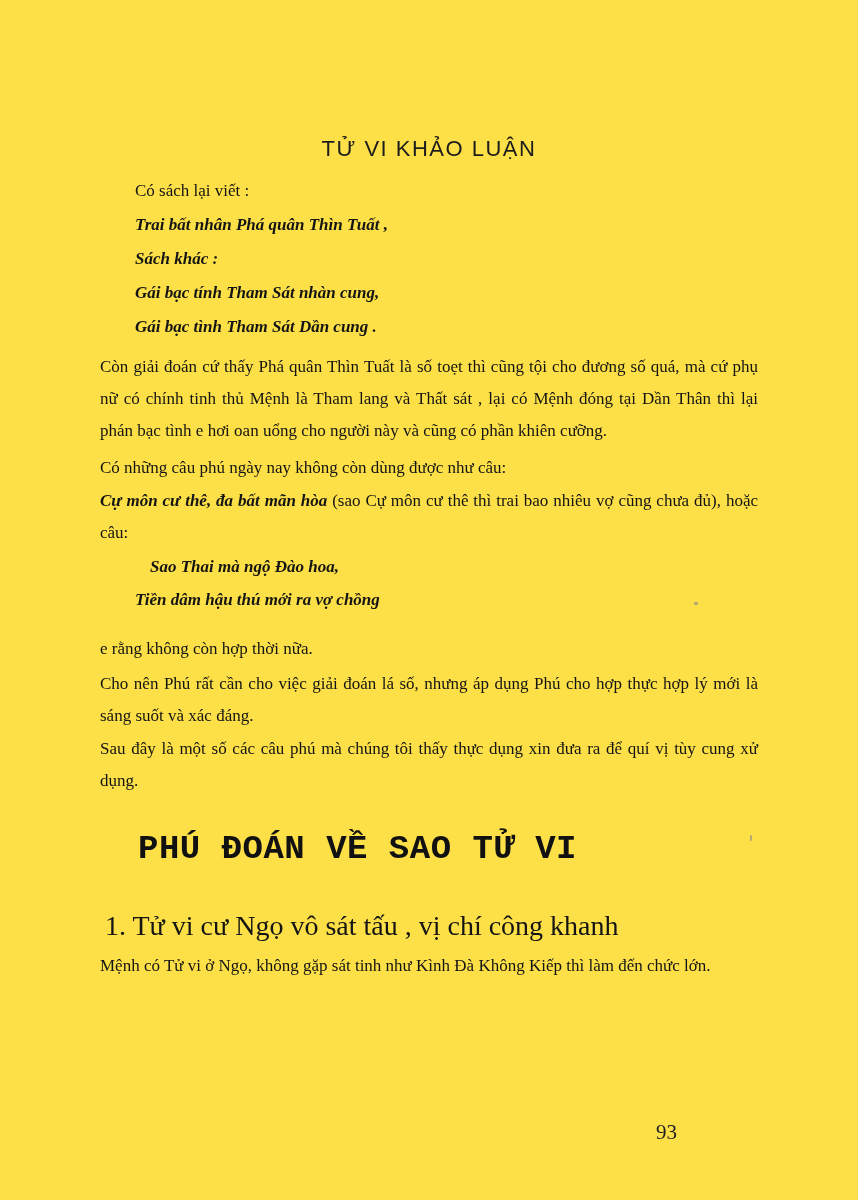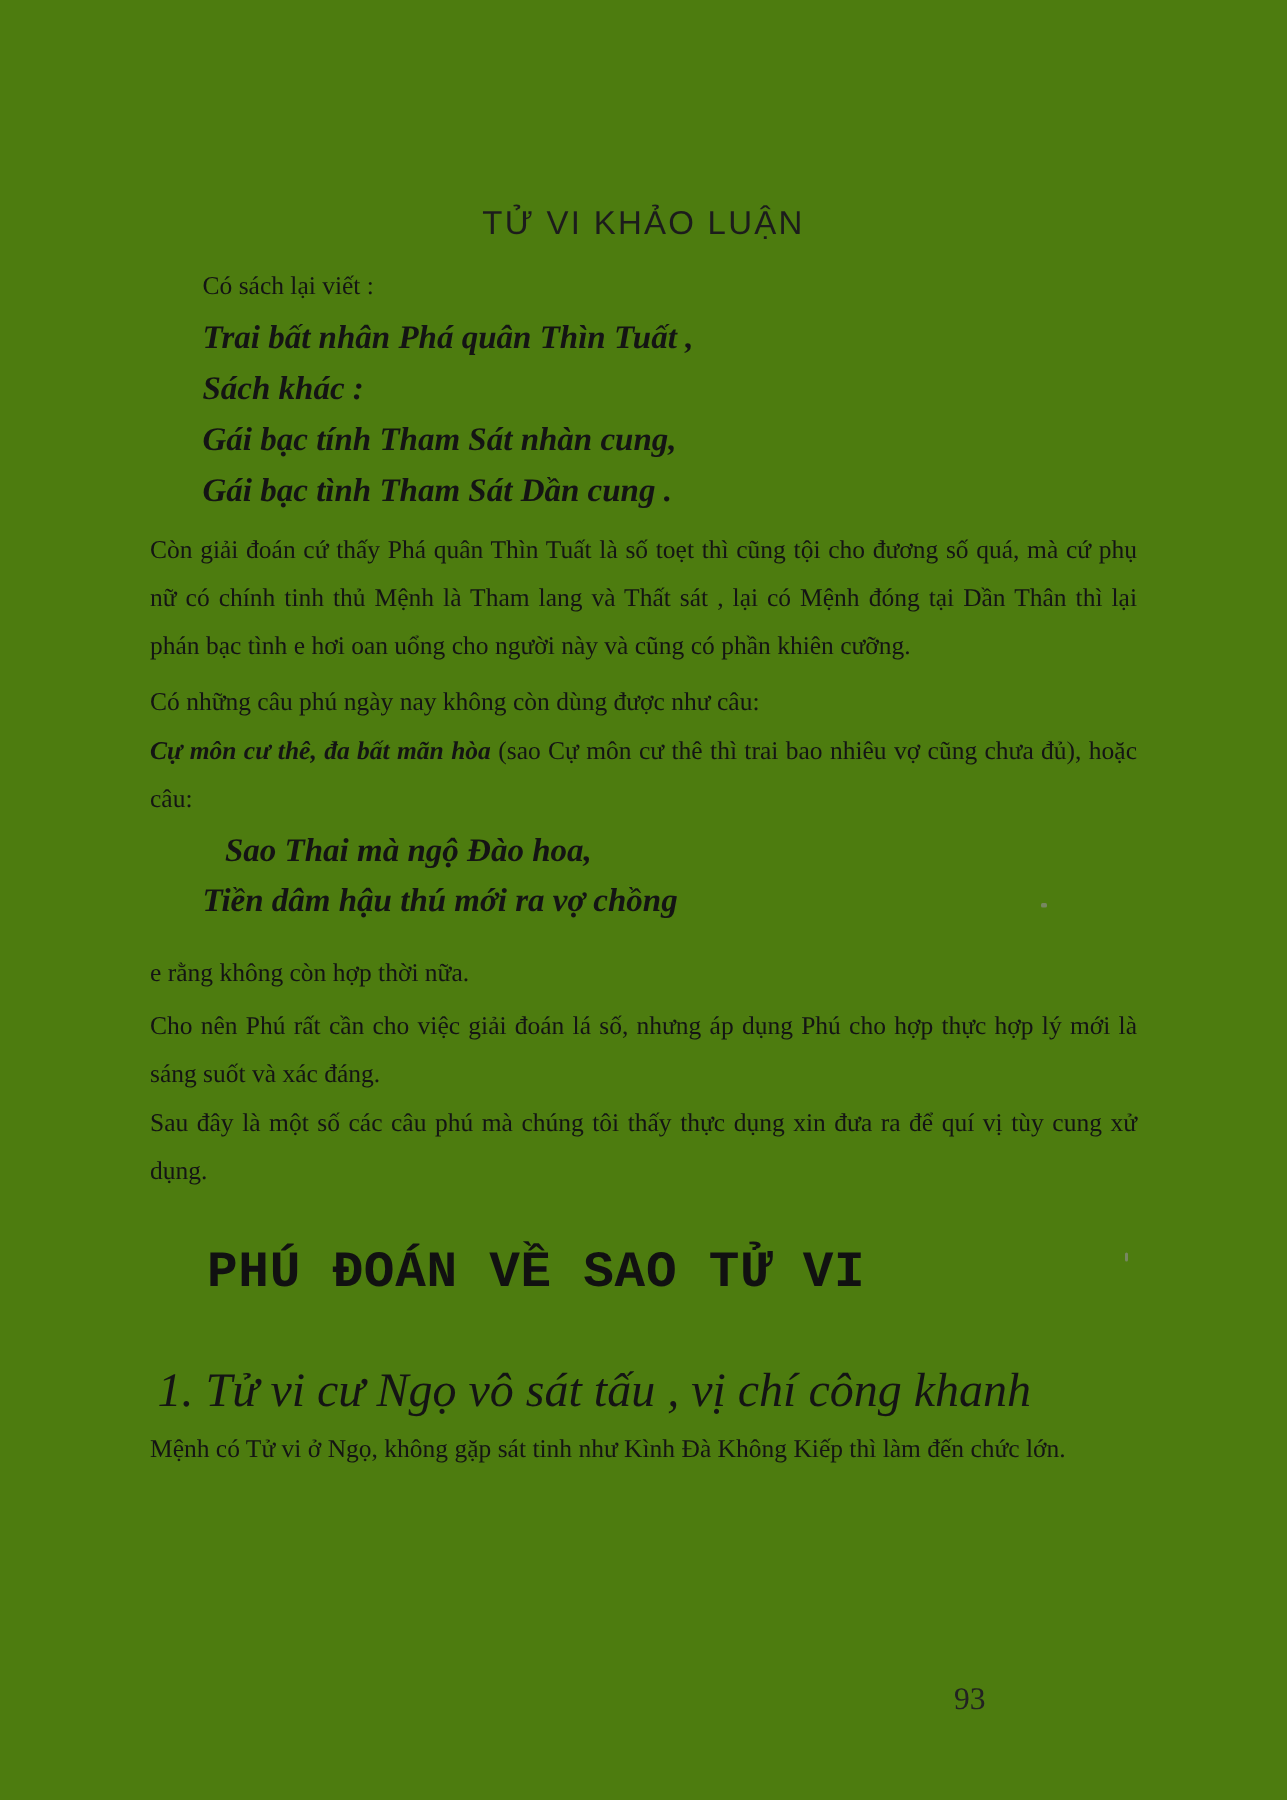--- a/index.html
+++ b/index.html
@@ -4,21 +4,21 @@
 <style>
   html, body {
     margin: 0;
     padding: 0;
     background: #ffffff;
   }
   .page {
     position: relative;
     width: 858px;
     height: 1200px;
-    background: #4d7c0f;
+    background: #fde047;
     overflow: hidden;
     color: #161616;
     font-family: "Liberation Serif", serif;
   }
   .content {
     position: absolute;
     left: 100px;
     top: 136px;
     width: 658px;
   }
@@ -40,21 +40,21 @@
   }
   .intro {
     text-indent: 35px;
     margin-top: 12px;
     line-height: 34px;
   }
   .verse {
     margin-left: 35px;
     font-style: italic;
     font-weight: bold;
-    font-size: 22px;
+    font-size: 17px;
     line-height: 34px;
     color: #141414;
   }
   .verse .vline { white-space: nowrap; }
   .verse2 { line-height: 33px; margin-top: 1px; }
   .verse2 .vline:first-child { margin-left: 15px; }
 
   .para1 { margin-top: 7px; }
   .para2 { margin-top: 5px; }
   .quote-para { margin-top: 1px; }
@@ -68,30 +68,29 @@
     margin-left: 38px;
     font-size: 34px;
     font-weight: bold;
     letter-spacing: 0.5px;
     color: #111111;
     font-family: Liberation Mono, monospace;
   }
   .entry-heading {
     margin-top: 41px;
     margin-left: 5px;
-    font-size: 32px;
-    font-style: italic;
+    font-size: 28px;
     line-height: 34px;
     color: #141414;
   }
   .entry-body { margin-top: 7px; }
 
   .page-number {
     position: absolute;
-    left: 636px;
+    left: 656px;
     top: 1120px;
     font-size: 21px;
     color: #222222;
   }
 
   .speck {
     position: absolute;
     background: #8d8d8d;
     opacity: 0.65;
     border-radius: 1px;

